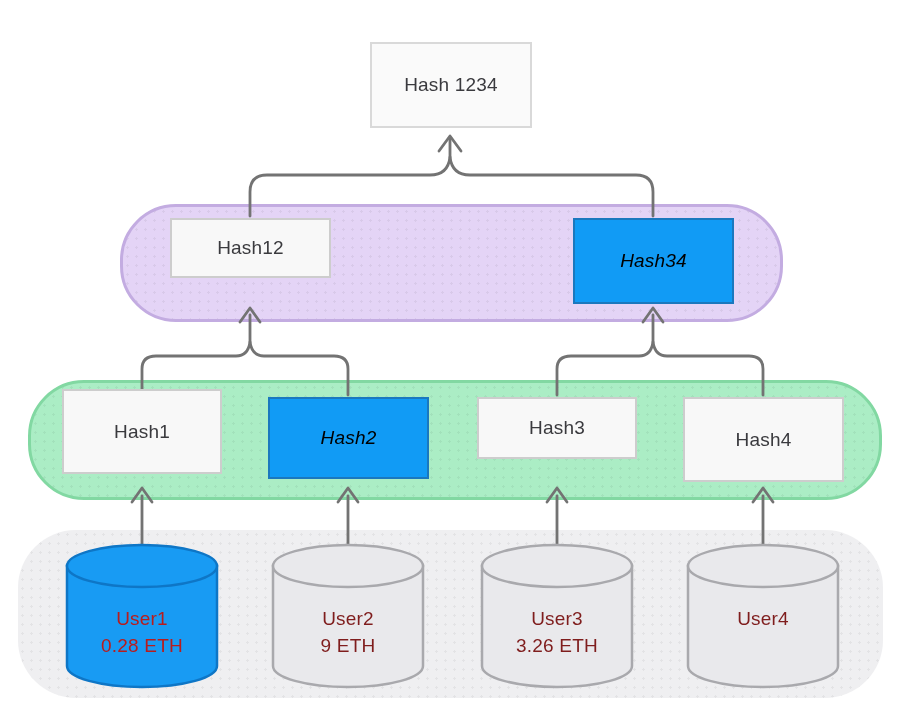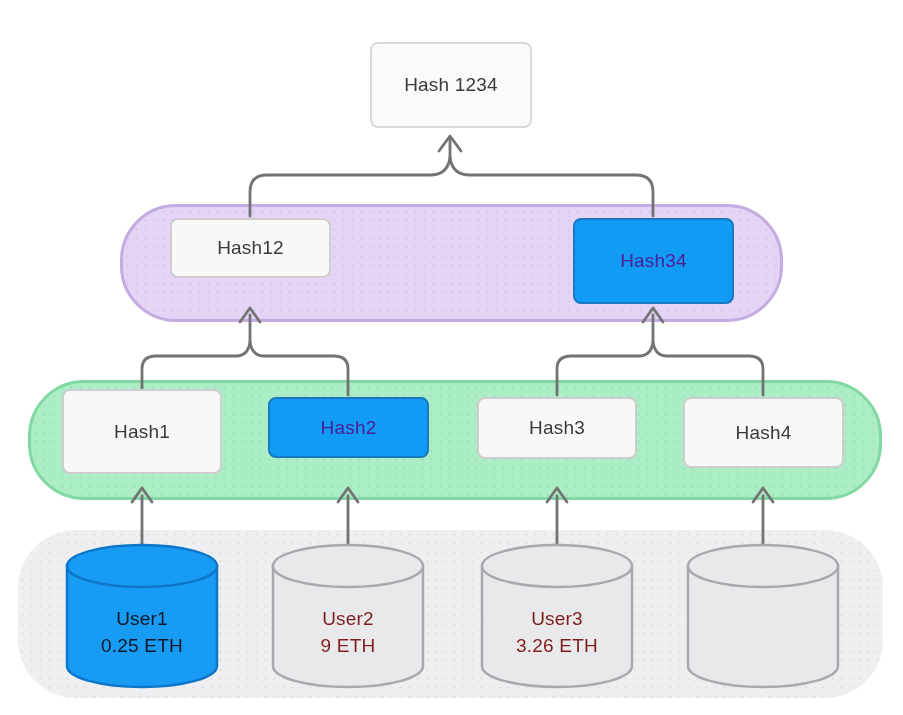--- a/index.html
+++ b/index.html
@@ -23,31 +23,31 @@
   }
   .container.gray {
     left:18px; top:530px; width:865px; height:168px; border-radius:58px;
     background-color:#EFEFF1; border:none;
   }
   svg.arrows { position:absolute; left:0; top:0; width:903px; height:715px; z-index:2; pointer-events:none; }
   .node {
     position:absolute; z-index:3; box-sizing:border-box;
     display:flex; align-items:center; justify-content:center;
     font-size:19px; color:#3A3A3E; letter-spacing:0.2px;
-    background:#F8F8F8; border:2px solid #CDCDCD; border-radius:8px;
+    background:#F8F8F8; border:2px solid #CDCDCD; border-radius:0;
   }
   .node.root { background:#FAFAFA; border-color:#D9D9D9; }
-  .node.blue { background:#119BF5; border:2.5px solid #1B78BE; color:#4c1d95; }
+  .node.blue { background:#119BF5; border:2.5px solid #1B78BE; color:#000000;font-style:italic; }
   .cyl { position:absolute; width:154px; height:149px; z-index:3; }
   .cyl svg { position:absolute; left:0; top:0; }
   .cyl-label {
     position:absolute; left:0; right:0; top:62px; text-align:center;
     font-size:19px; line-height:27px; color:#7f1d1d; letter-spacing:0.2px; z-index:4;
   }
-  .cyl.blue .cyl-label { color:#0f172a; }
+  .cyl.blue .cyl-label { color:#b91c1c; }
   .cyl-body-gray { fill:#E9E9EC; stroke:#A9A9AD; stroke-width:2.5; }
   .cyl-body-blue { fill:#189BF3; stroke:#0E76C6; stroke-width:2.5; }
   .arrow-line { fill:none; stroke:#737373; stroke-width:2.8; stroke-linecap:round; stroke-linejoin:round; }
 </style>
 </head>
 <body>
 
 <div class="canvas">
 
   <div class="container purple"></div>
@@ -95,38 +95,38 @@
   <div class="node" style="left:170px;top:218px;width:161px;height:60px">
     <span>Hash12</span>
   </div>
   <div class="node blue" style="left:573px;top:218px;width:161px;height:86px">
     <span>Hash34</span>
   </div>
 
   <div class="node" style="left:62px;top:389px;width:160px;height:85px">
     <span>Hash1</span>
   </div>
-  <div class="node blue" style="left:268px;top:397px;width:161px;height:61px">
+  <div class="node blue" style="left:268px;top:397px;width:161px;height:82px">
     <span>Hash2</span>
   </div>
   <div class="node" style="left:477px;top:397px;width:160px;height:62px">
     <span>Hash3</span>
   </div>
-  <div class="node" style="left:683px;top:397px;width:161px;height:71px">
+  <div class="node" style="left:683px;top:397px;width:161px;height:85px">
     <span>Hash4</span>
   </div>
 
   <div class="cyl blue" style="left:65px;top:543px">
     <svg width="154" height="149" viewBox="0 0 154 149">
       <path class="cyl-body-blue" d="M 2,23 L 2,123 A 75 21 0 0 0 152,123 L 152,23 Z"></path>
       <ellipse class="cyl-body-blue" cx="77" cy="23" rx="75" ry="21"></ellipse>
     </svg>
     <div class="cyl-label">
       <div>User1</div>
-      <div>0.25 ETH</div>
+      <div>0.28 ETH</div>
     </div>
   </div>
 
   <div class="cyl" style="left:271px;top:543px">
     <svg width="154" height="149" viewBox="0 0 154 149">
       <path class="cyl-body-gray" d="M 2,23 L 2,123 A 75 21 0 0 0 152,123 L 152,23 Z"></path>
       <ellipse class="cyl-body-gray" cx="77" cy="23" rx="75" ry="21"></ellipse>
     </svg>
     <div class="cyl-label">
       <div>User2</div>
@@ -144,16 +144,17 @@
       <div>3.26 ETH</div>
     </div>
   </div>
 
   <div class="cyl" style="left:686px;top:543px">
     <svg width="154" height="149" viewBox="0 0 154 149">
       <path class="cyl-body-gray" d="M 2,23 L 2,123 A 75 21 0 0 0 152,123 L 152,23 Z"></path>
       <ellipse class="cyl-body-gray" cx="77" cy="23" rx="75" ry="21"></ellipse>
     </svg>
     <div class="cyl-label">
+      <div>User4</div>
     </div>
   </div>
 
 </div>
 
 </body></html>

